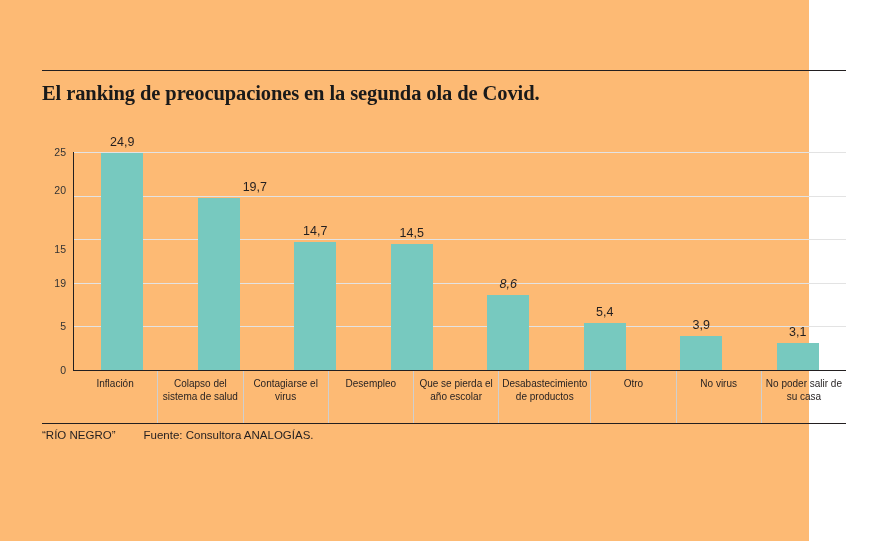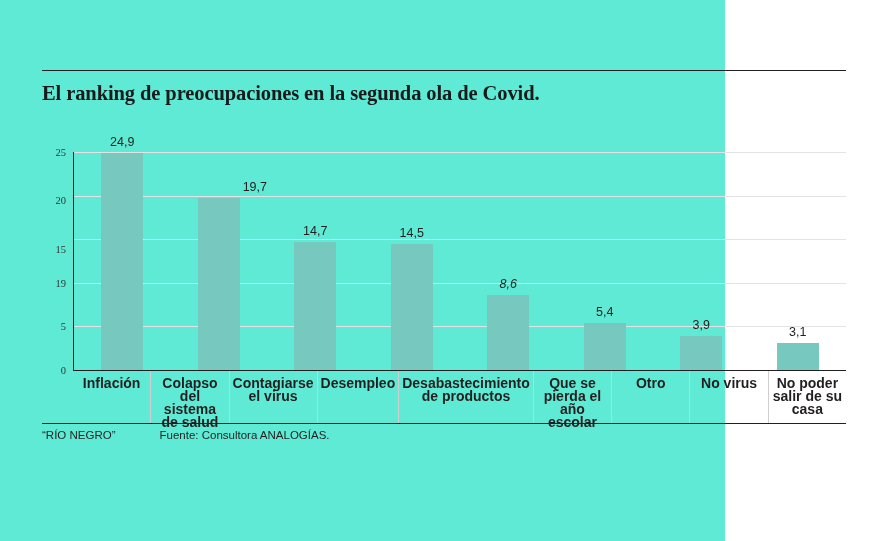--- a/index.html
+++ b/index.html
@@ -9,24 +9,23 @@
   }
   body {
     width: 887px;
     height: 541px;
     font-family: "Liberation Sans", sans-serif;
     color: #231f20;
     overflow: hidden;
   }
   .page {
     position: relative;
-    width: 705px;
+    width: 809px;
     height: 541px;
-    background: #5eead4;
-    padding-left: 20px;
+    background: #fdba74;
   }
 
   
   .top-rule {
     position: absolute;
     left: 42px;
     top: 70px;
     width: 804px;
     height: 1px;
     background: #231f20;
@@ -60,21 +59,20 @@
     width: 28px;
     height: 218px;
   }
   .y-tick {
     position: absolute;
     right: 4px;
     font-size: 10.5px;
     color: #333;
     transform: translateY(-50%);
     white-space: nowrap;
-    font-family: Liberation Serif, serif;
   }
   .grid-area {
     position: absolute;
     left: 31px;
     top: 0;
     right: 0;
     height: 218px;
     border-left: 1px solid #231f20;
     border-bottom: 1px solid #231f20;
     box-sizing: content-box;
@@ -124,22 +122,22 @@
     width: 773px;
     height: 52px;
     display: flex;
   }
   .cat {
     flex: 1 1 0;
     border-right: 1px solid #cfcfcf;
     box-sizing: border-box;
     padding: 6px 3px 0 3px;
     text-align: center;
-    font-size: 14px;
-    font-weight: bold;
+    font-size: 10px;
+    font-weight: normal;
     line-height: 13px;
     color: #231f20;
   }
   .cat:last-child { border-right: none; }
 
   .cats-bottom-rule {
     position: absolute;
     left: 42px;
     top: 423px;
     width: 804px;
@@ -153,21 +151,21 @@
     left: 42px;
     top: 429px;
     width: 804px;
     display: flex;
     align-items: baseline;
     font-size: 11.5px;
     color: #231f20;
   }
   .footer .brand {
     font-weight: normal;
-    margin-right: 44px;
+    margin-right: 28px;
     white-space: nowrap;
   }
   .footer .source {
     white-space: nowrap;
   }
 </style>
 </head>
 <body>
 
 <div class="page">
@@ -175,21 +173,21 @@
   <div class="top-rule"></div>
 
   <div class="chart-title">El ranking de preocupaciones en la segunda ola de Covid.</div>
 
   <div class="plot-wrap">
     <div class="y-axis">
         <div class="y-tick" style="top: 218px;">0</div>
         <div class="y-tick" style="top: 174.4px;">5</div>
         <div class="y-tick" style="top: 130.8px;">19</div>
         <div class="y-tick" style="top: 97px;">15</div>
-        <div class="y-tick" style="top: 48px; margin-left: 28px;">20</div>
+        <div class="y-tick" style="top: 38px; margin-left: 28px;">20</div>
         <div class="y-tick" style="top: 0px;">25</div>
       </div>
     <div class="grid-area">
         <div class="gridline" style="top: 0px;"></div>
         <div class="gridline" style="top: 43.6px;"></div>
         <div class="gridline" style="top: 87.2px;"></div>
         <div class="gridline" style="top: 130.8px;"></div>
         <div class="gridline" style="top: 174.4px;"></div>
       <div class="bars">
           <div class="bar-slot">
@@ -226,22 +224,22 @@
           </div>
         </div>
     </div>
   </div>
 
   <div class="cats">
       <div class="cat">Inflación</div>
       <div class="cat">Colapso del sistema de salud</div>
       <div class="cat">Contagiarse el virus</div>
       <div class="cat">Desempleo</div>
+      <div class="cat">Que se pierda el año escolar</div>
       <div class="cat">Desabastecimiento de productos</div>
-      <div class="cat">Que se pierda el año escolar</div>
       <div class="cat">Otro</div>
       <div class="cat">No virus</div>
       <div class="cat">No poder salir de su casa</div>
     </div>
   <div class="cats-bottom-rule"></div>
 
   <div class="footer">
     <span class="brand">“RÍO NEGRO”</span>
     <span class="source">Fuente: Consultora ANALOGÍAS.</span>
   </div>

